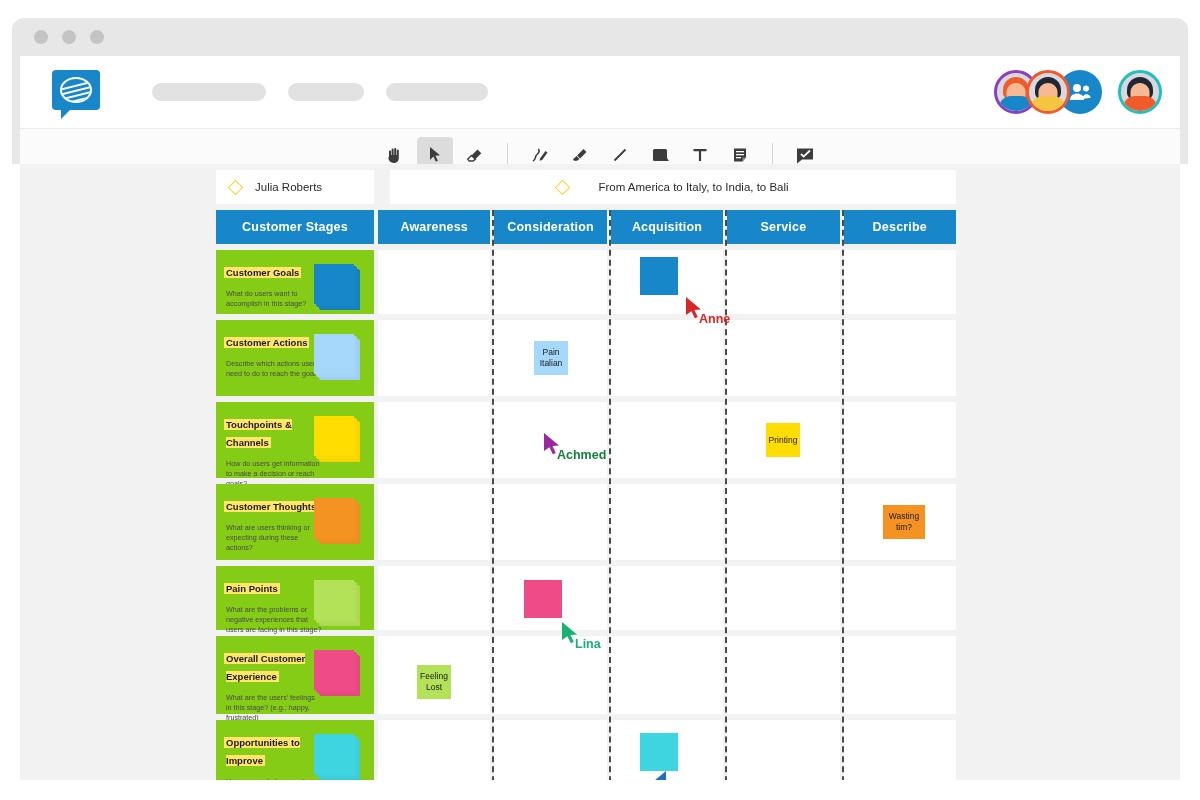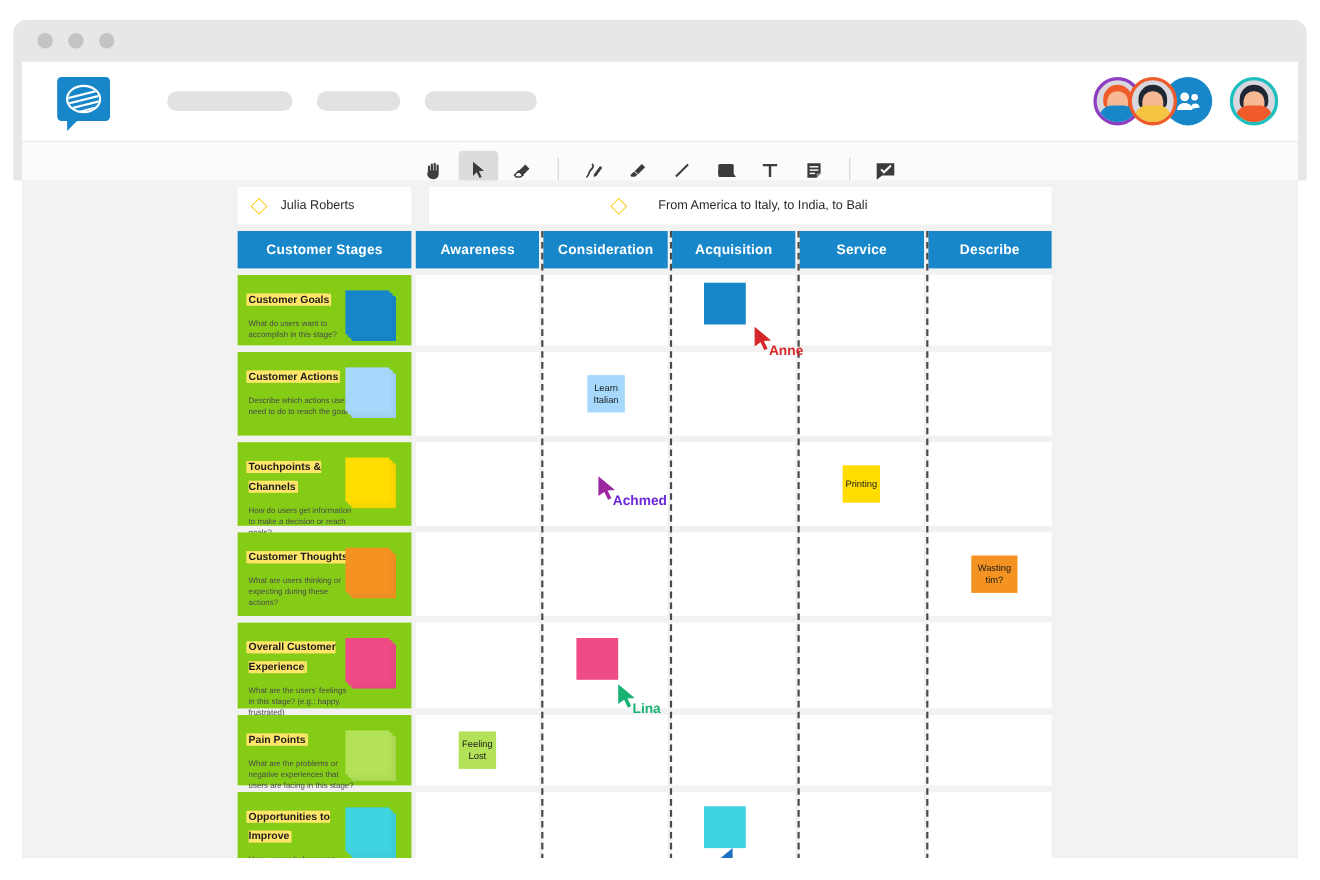--- a/index.html
+++ b/index.html
@@ -456,60 +456,60 @@
               <i style="left: 1.6px; top: 1.6px; background: rgb(245, 147, 34); filter: brightness(0.988);"></i>
               <i style="left: 0px; top: 0px; background: rgb(245, 147, 34); filter: brightness(1);"></i>
             </div>
           </div>
           <div class="cell"></div>
           <div class="cell"></div>
           <div class="cell"></div>
           <div class="cell"></div>
           <div class="cell"></div>
         </div>
+        <div class="row" style="height: 64px;">
+          <div class="label-cell">
+            <div class="label-text">
+              <div class="label-title-wrap"><span class="label-title">Pain Points</span></div>
+              <div class="label-desc">What are the problems or negative experiences that users are facing in this stage?</div>
+            </div>
+            <div class="stack">
+              <i style="left: 6.4px; top: 6.4px; background: rgb(179, 225, 87); filter: brightness(0.952);"></i>
+              <i style="left: 4.8px; top: 4.8px; background: rgb(179, 225, 87); filter: brightness(0.964);"></i>
+              <i style="left: 3.2px; top: 3.2px; background: rgb(179, 225, 87); filter: brightness(0.976);"></i>
+              <i style="left: 1.6px; top: 1.6px; background: rgb(179, 225, 87); filter: brightness(0.988);"></i>
+              <i style="left: 0px; top: 0px; background: rgb(179, 225, 87); filter: brightness(1);"></i>
+            </div>
+          </div>
+          <div class="cell"></div>
+          <div class="cell"></div>
+          <div class="cell"></div>
+          <div class="cell"></div>
+          <div class="cell"></div>
+        </div>
         <div class="row" style="height: 78px;">
           <div class="label-cell">
             <div class="label-text">
               <div class="label-title-wrap"><span class="label-title">Overall Customer Experience</span></div>
               <div class="label-desc">What are the users' feelings in this stage? (e.g.; happy, frustrated)</div>
             </div>
             <div class="stack">
               <i style="left: 6.4px; top: 6.4px; background: rgb(239, 75, 135); filter: brightness(0.952);"></i>
               <i style="left: 4.8px; top: 4.8px; background: rgb(239, 75, 135); filter: brightness(0.964);"></i>
               <i style="left: 3.2px; top: 3.2px; background: rgb(239, 75, 135); filter: brightness(0.976);"></i>
               <i style="left: 1.6px; top: 1.6px; background: rgb(239, 75, 135); filter: brightness(0.988);"></i>
               <i style="left: 0px; top: 0px; background: rgb(239, 75, 135); filter: brightness(1);"></i>
             </div>
           </div>
           <div class="cell"></div>
           <div class="cell"></div>
           <div class="cell"></div>
           <div class="cell"></div>
           <div class="cell"></div>
         </div>
-        <div class="row" style="height: 64px;">
-          <div class="label-cell">
-            <div class="label-text">
-              <div class="label-title-wrap"><span class="label-title">Pain Points</span></div>
-              <div class="label-desc">What are the problems or negative experiences that users are facing in this stage?</div>
-            </div>
-            <div class="stack">
-              <i style="left: 6.4px; top: 6.4px; background: rgb(179, 225, 87); filter: brightness(0.952);"></i>
-              <i style="left: 4.8px; top: 4.8px; background: rgb(179, 225, 87); filter: brightness(0.964);"></i>
-              <i style="left: 3.2px; top: 3.2px; background: rgb(179, 225, 87); filter: brightness(0.976);"></i>
-              <i style="left: 1.6px; top: 1.6px; background: rgb(179, 225, 87); filter: brightness(0.988);"></i>
-              <i style="left: 0px; top: 0px; background: rgb(179, 225, 87); filter: brightness(1);"></i>
-            </div>
-          </div>
-          <div class="cell"></div>
-          <div class="cell"></div>
-          <div class="cell"></div>
-          <div class="cell"></div>
-          <div class="cell"></div>
-        </div>
         <div class="row" style="height: 76px;">
           <div class="label-cell">
             <div class="label-text">
               <div class="label-title-wrap"><span class="label-title">Opportunities to Improve</span></div>
               <div class="label-desc">How can we help users to reach the goal? Identify opportunities that could be improved or insights.</div>
             </div>
             <div class="stack">
               <i style="left: 6.4px; top: 6.4px; background: rgb(63, 213, 224); filter: brightness(0.952);"></i>
               <i style="left: 4.8px; top: 4.8px; background: rgb(63, 213, 224); filter: brightness(0.964);"></i>
               <i style="left: 3.2px; top: 3.2px; background: rgb(63, 213, 224); filter: brightness(0.976);"></i>
@@ -525,38 +525,38 @@
         </div>
       </div>
 
     <div class="dashes" id="dash-host">
         <div class="dash-line" style="left: 118.4px;"></div>
         <div class="dash-line" style="left: 234.8px;"></div>
         <div class="dash-line" style="left: 351.2px;"></div>
         <div class="dash-line" style="left: 467.6px;"></div>
       </div>
     <div id="overlay-host" style="position:absolute;left:0;top:0;right:0;bottom:0;pointer-events:none;">
-        <div class="note" style="background: rgb(165, 216, 251); pointer-events: auto; width: 34px; height: 34px; left: 318px; top: 171px;">Learn Italian</div>
+        <div class="note" style="background: rgb(165, 216, 251); pointer-events: auto; width: 34px; height: 34px; left: 318px; top: 171px;">Pain Italian</div>
         <div class="note" style="background: rgb(255, 221, 0); pointer-events: auto; width: 34px; height: 34px; left: 550px; top: 253px;">Printing</div>
         <div class="note" style="background: rgb(245, 147, 34); pointer-events: auto; width: 42px; height: 34px; left: 667px; top: 335px;">Wasting tim?</div>
         <div class="note" style="background: rgb(179, 225, 87); pointer-events: auto; width: 34px; height: 34px; left: 201px; top: 495px;">Feeling Lost</div>
         <div class="note" style="background: rgb(23, 135, 201); pointer-events: auto; width: 38px; height: 38px; left: 424px; top: 87px;"></div>
         <div class="note" style="background: rgb(239, 75, 135); pointer-events: auto; width: 38px; height: 38px; left: 308px; top: 410px;"></div>
         <div class="note" style="background: rgb(63, 213, 224); pointer-events: auto; width: 38px; height: 38px; left: 424px; top: 563px;"></div>
         <div class="cursor" style="left: 469px; top: 126px;">
           <svg class="arrow" width="22" height="24" viewBox="0 0 22 24" style="transform:none">
             <path d="M1 1l15 12.5-6.6.4 3.4 7-3 1.4-3.4-7.1L1 19z" fill="#d62828"></path>
           </svg>
           <span class="cname" style="color: rgb(214, 40, 40);">Anne</span>
         </div>
         <div class="cursor" style="left: 327px; top: 262px;">
           <svg class="arrow" width="22" height="24" viewBox="0 0 22 24" style="transform:none">
             <path d="M1 1l15 12.5-6.6.4 3.4 7-3 1.4-3.4-7.1L1 19z" fill="#9c27a0"></path>
           </svg>
-          <span class="cname" style="color: #6d28d9;">Achmed</span>
+          <span class="cname" style="color: #15803d;">Achmed</span>
         </div>
         <div class="cursor" style="left: 345px; top: 451px;">
           <svg class="arrow" width="22" height="24" viewBox="0 0 22 24" style="transform:none">
             <path d="M1 1l15 12.5-6.6.4 3.4 7-3 1.4-3.4-7.1L1 19z" fill="#18b373"></path>
           </svg>
           <span class="cname" style="color: rgb(24, 179, 115);">Lina</span>
         </div>
         <div class="cursor flip" style="left: 429px; top: 600px;">
           <svg class="arrow" width="22" height="24" viewBox="0 0 22 24" style="transform:scale(-1,1)">
             <path d="M1 1l15 12.5-6.6.4 3.4 7-3 1.4-3.4-7.1L1 19z" fill="#1d6fc0"></path>

